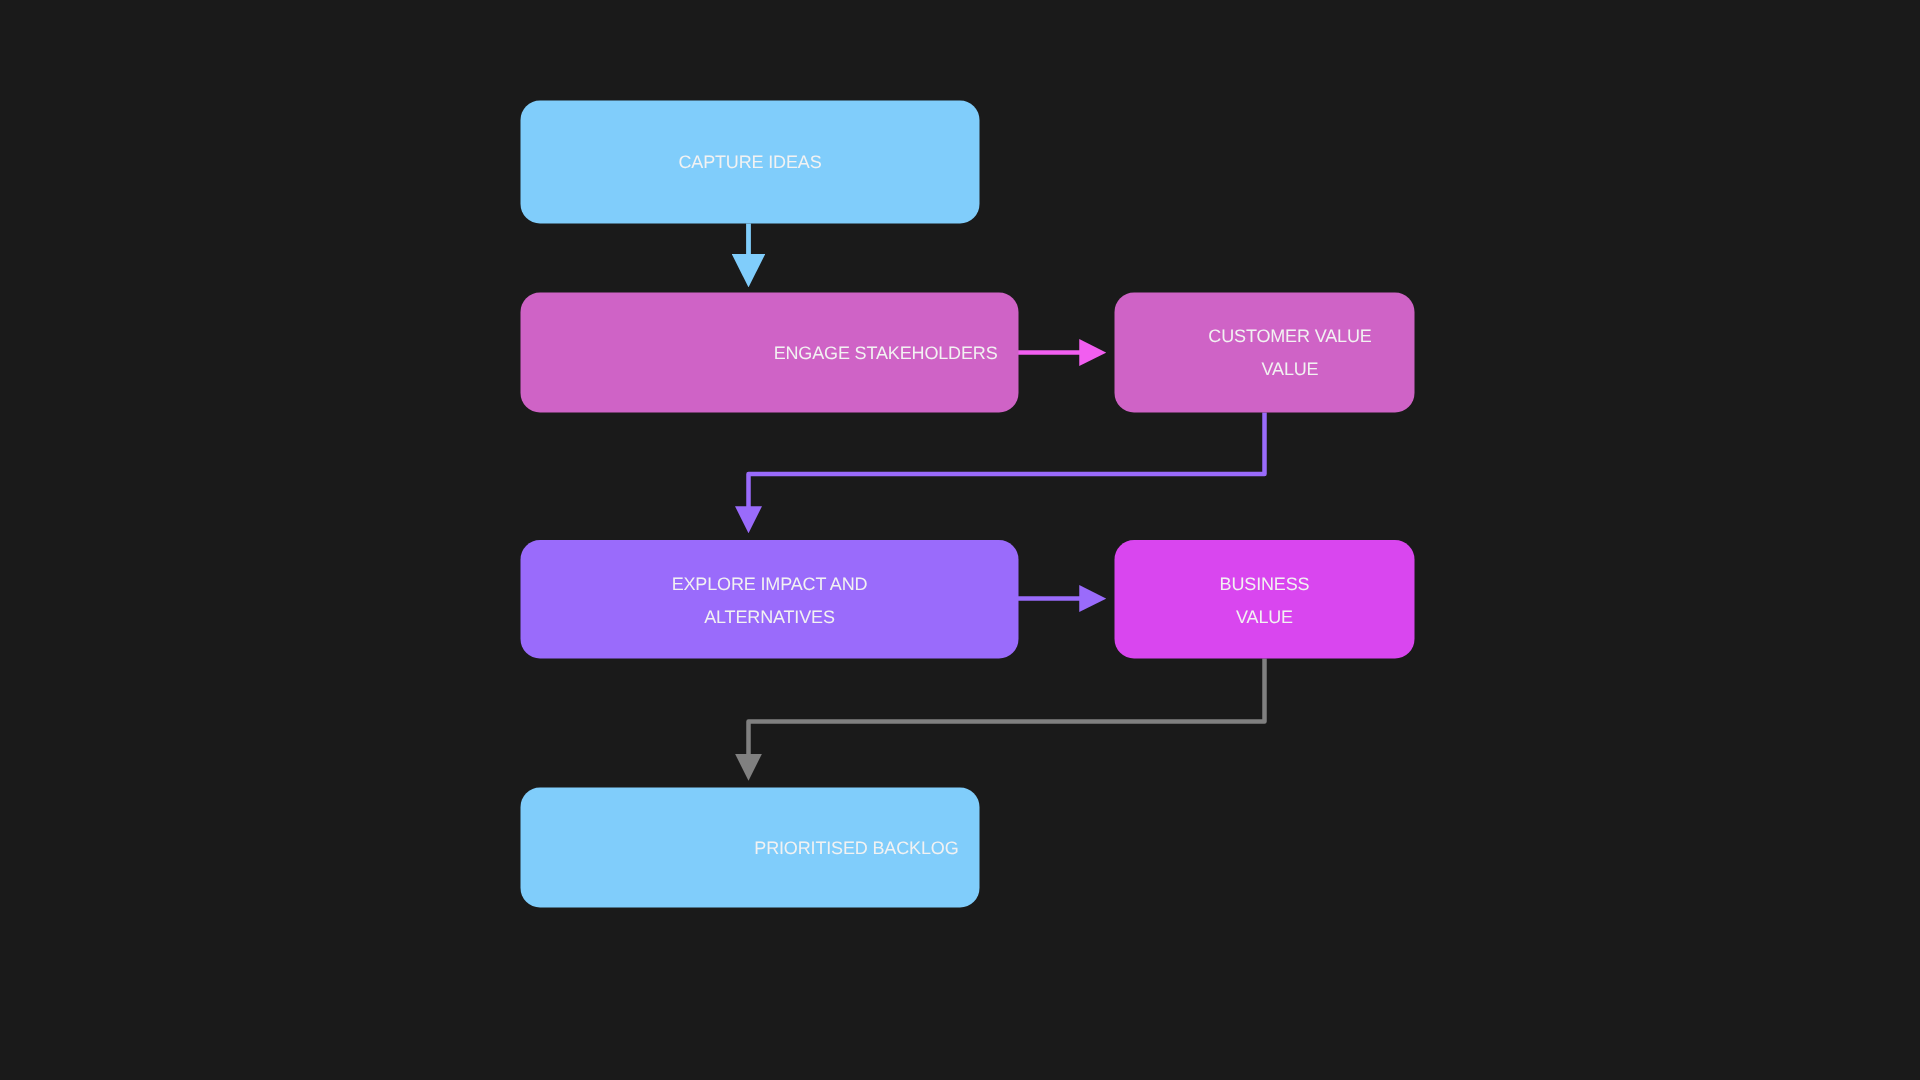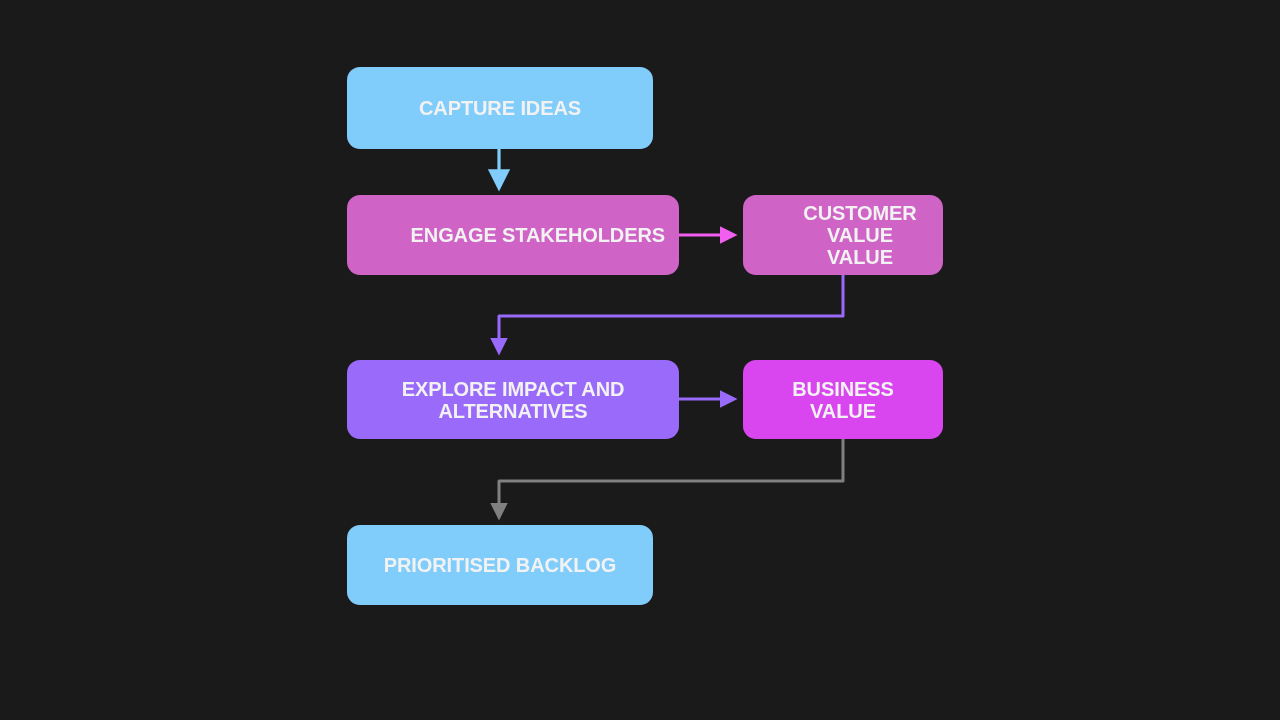--- a/index.html
+++ b/index.html
@@ -35,36 +35,36 @@
     align-items: center;
     justify-content: center;
     box-sizing: border-box;
     padding: 6px 14px;
     cursor: pointer;
   }
 
   .node-label {
     color: #f2f2f2;
     font-family: "Liberation Sans", sans-serif;
-    font-weight: bold;
-    font-size: 20px;
+    font-weight: normal;
+    font-size: 12px;
     letter-spacing: -0.1px;
     line-height: 22px;
     text-align: center;
     white-space: pre-line;
     user-select: none;
   }
 
   
   #node-capture-ideas       { left: 347px; top: 67px;  width: 306px; height: 82px; }
   #node-engage-stakeholders { left: 347px; top: 195px; width: 332px; height: 80px; justify-content: flex-end; }
   #node-customer-value      { left: 743px; top: 195px; width: 200px; height: 80px; padding-left: 48px; }
   #node-explore-impact      { left: 347px; top: 360px; width: 332px; height: 79px; }
   #node-business-value      { left: 743px; top: 360px; width: 200px; height: 79px; }
-  #node-prioritised-backlog { left: 347px; top: 525px; width: 306px; height: 80px; }
+  #node-prioritised-backlog { left: 347px; top: 525px; width: 306px; height: 80px; justify-content: flex-end; }
 </style>
 </head>
 <body>
 
 <div id="canvas">
 
   <svg class="flow-svg" viewBox="0 0 1280 720" xmlns="http://www.w3.org/2000/svg">
     <defs>
       <marker id="arrow-blue" viewBox="0 0 12 12" refX="9" refY="6" markerWidth="7" markerHeight="7" orient="auto-start-reverse">
         <path d="M 0 0 L 12 6 L 0 12 z" fill="#80cdfb"></path>

